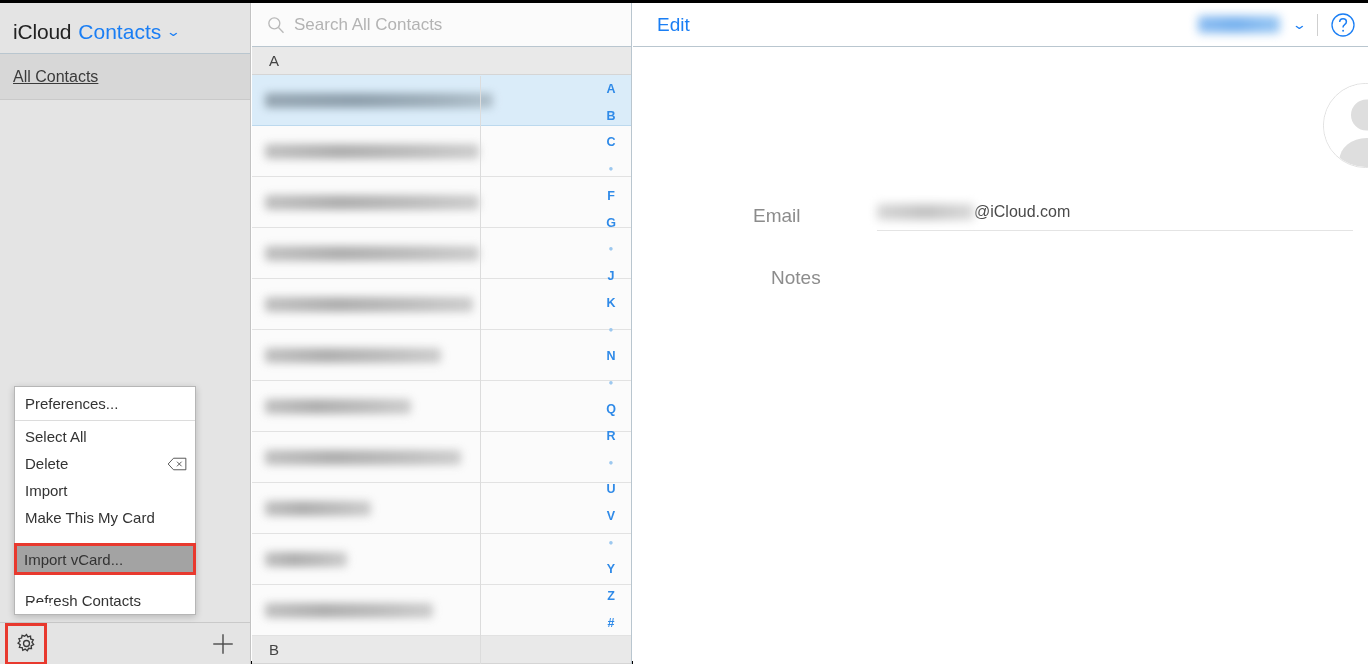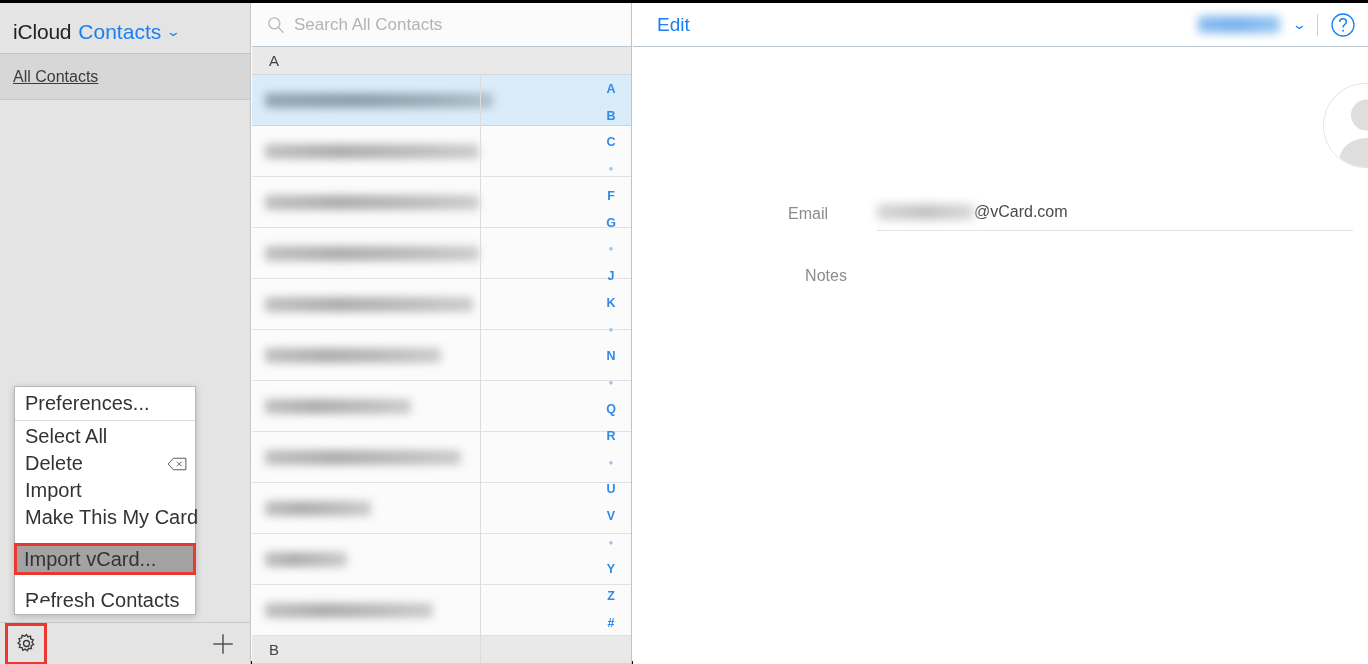--- a/index.html
+++ b/index.html
@@ -84,21 +84,21 @@
     background: #ffffff;
     border: 1px solid #b6b6b6;
     box-shadow: 0 2px 7px rgba(0,0,0,0.20);
     z-index: 40;
     padding-top: 1px;
   }
   .menu-item {
     height: 27px;
     display: flex; align-items: center;
     padding-left: 10px; padding-right: 8px;
-    font-size: 20px; color: #333;
+    font-size: 15px; color: #333;
     white-space: nowrap;
   }
   .menu-item.first { height: 30px; }
   .menu-sep {
     height: 1px; background: #dcdcdc; margin: 2px 0;
   }
   .menu-item.highlighted {
     background: #a3a3a3;
     border: 3px solid #e8392e;
     height: 32px;
@@ -250,22 +250,22 @@
   }
   #avatar svg { width: 85px; height: 85px; display: block; }
 
   .field-row {
     position: absolute;
     display: flex; align-items: flex-start;
   }
   #email-row { left: 120px; top: 200px; width: 600px; }
   #notes-row { left: 138px; top: 262px; width: 600px; }
   .field-label {
-    width: 110px; text-align: center;
-    font-size: 16px; color: #8c8c8c;
+    width: 110px; text-align: left;
+    font-size: 19px; color: #8c8c8c;
     padding-top: 2px;
   }
   .field-value {
     margin-left: 14px;
     flex: 1;
     font-size: 16px; color: #4a4a4a;
     border-bottom: 1px solid #e4e4e4;
     padding-bottom: 9px;
     display: flex; align-items: center;
     min-height: 22px;
@@ -450,21 +450,21 @@
         <rect width="85" height="85" fill="#ffffff"></rect>
         <circle cx="42.5" cy="31" r="15.5" fill="#dedede"></circle>
         <ellipse cx="42.5" cy="76" rx="27" ry="22" fill="#dedede"></ellipse>
       </svg>
     </div>
 
     <div class="field-row" id="email-row">
       <div class="field-label">Email</div>
       <div class="field-value">
         <span id="email-blur"></span>
-        <span>@vCard.com</span>
+        <span>@iCloud.com</span>
       </div>
     </div>
 
     <div class="field-row" id="notes-row">
       <div class="field-label">Notes</div>
       <div class="field-value"></div>
     </div>
 
   </div>
 

